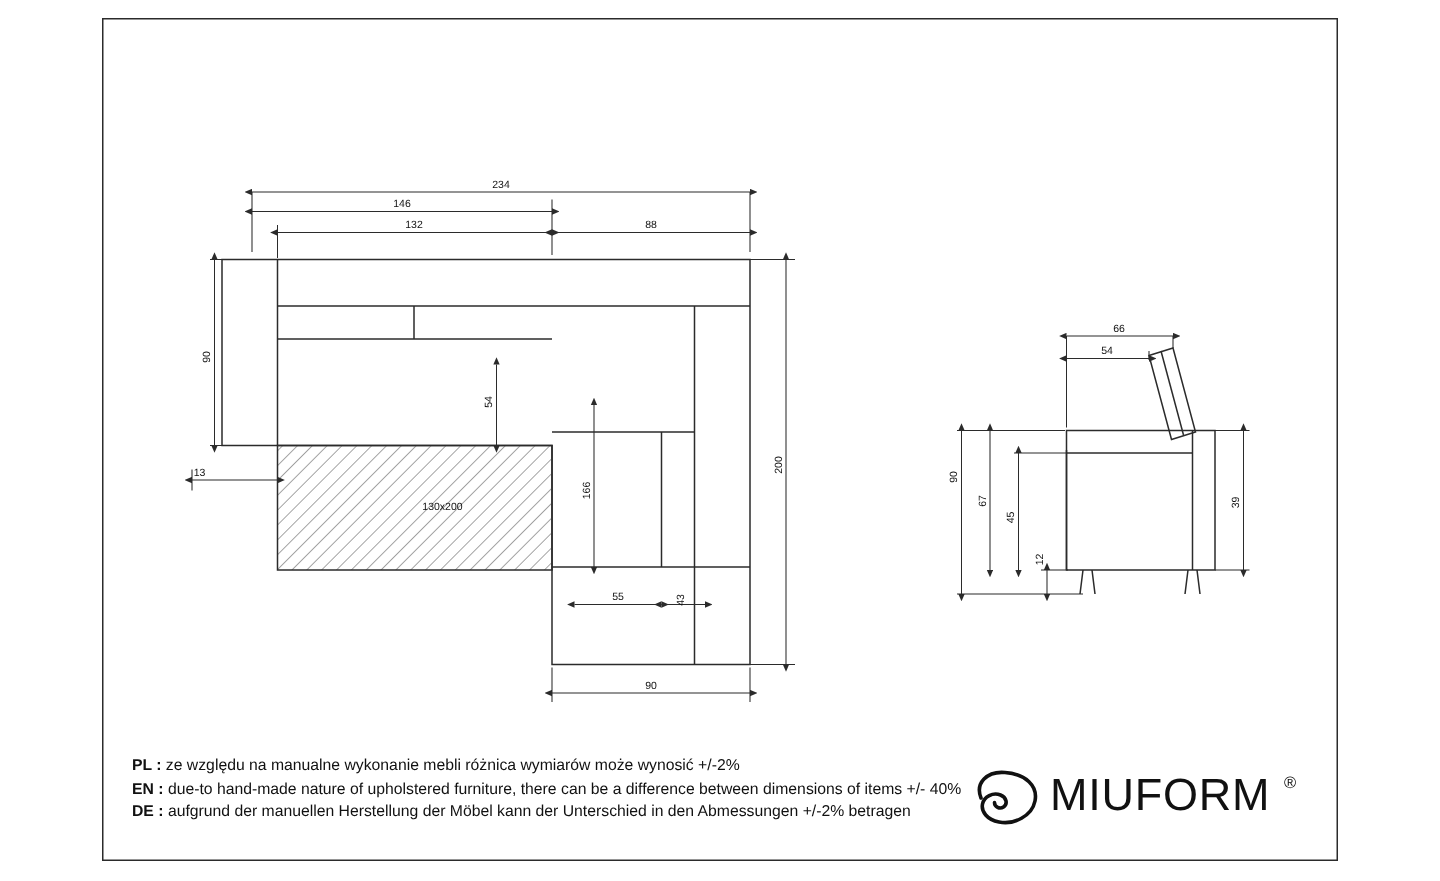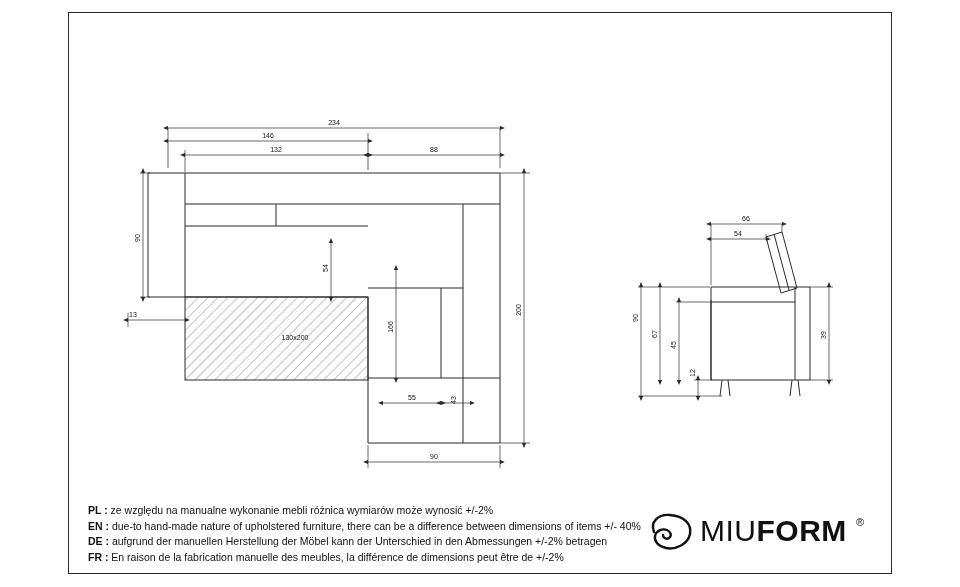--- a/index.html
+++ b/index.html
@@ -64,21 +64,21 @@
     top: 2px;
     font-size: 30px;
     letter-spacing: 0.5px;
     color: #111111;
     font-family: "Liberation Sans", sans-serif;
   }
   .logo-text .thin {
     font-weight: normal;
   }
   .logo-text .bold {
-    font-weight: bold;
+    font-weight: normal;
   }
   .logo-reg {
     position: absolute;
     left: 208px;
     top: 4px;
     font-size: 11px;
     color: #111111;
   }
   .logo-mark {
     position: absolute;
@@ -234,23 +234,20 @@
   <div class="legend">
     <div class="row">
       <span class="code">PL :</span><span> ze względu na manualne wykonanie mebli różnica wymiarów może wynosić +/-2%</span>
     </div>
     <div class="row">
       <span class="code">EN :</span><span> due-to hand-made nature of upholstered furniture, there can be a difference between dimensions of items +/- 40%</span>
     </div>
     <div class="row">
       <span class="code">DE :</span><span> aufgrund der manuellen Herstellung der Möbel kann der Unterschied in den Abmessungen +/-2% betragen</span>
     </div>
-    <div class="row">
-      <span class="code">FR :</span><span> En raison de la fabrication manuelle des meubles, la différence de dimensions peut être de +/-2%</span>
-    </div>
   </div>
 
   <div class="logo">
     <svg class="logo-mark" viewBox="0 0 48 40" xmlns="http://www.w3.org/2000/svg">
       <path d="M6,20 C2,10 10,2 22,3 C36,4 44,12 42,22 C40,32 28,38 18,36 C10,34.5 6,29 7,24 C8,19 14,16 19,18 C23,19.6 24,24 21,26 C18.5,27.6 15,26 15,23" fill="none" stroke="#111111" stroke-width="2.4" stroke-linecap="round"></path>
     </svg>
     <div class="logo-text">
       <span class="thin">M</span><span class="thin">IU</span><span class="bold">FORM</span>
     </div>
     <div class="logo-reg">®</div>

